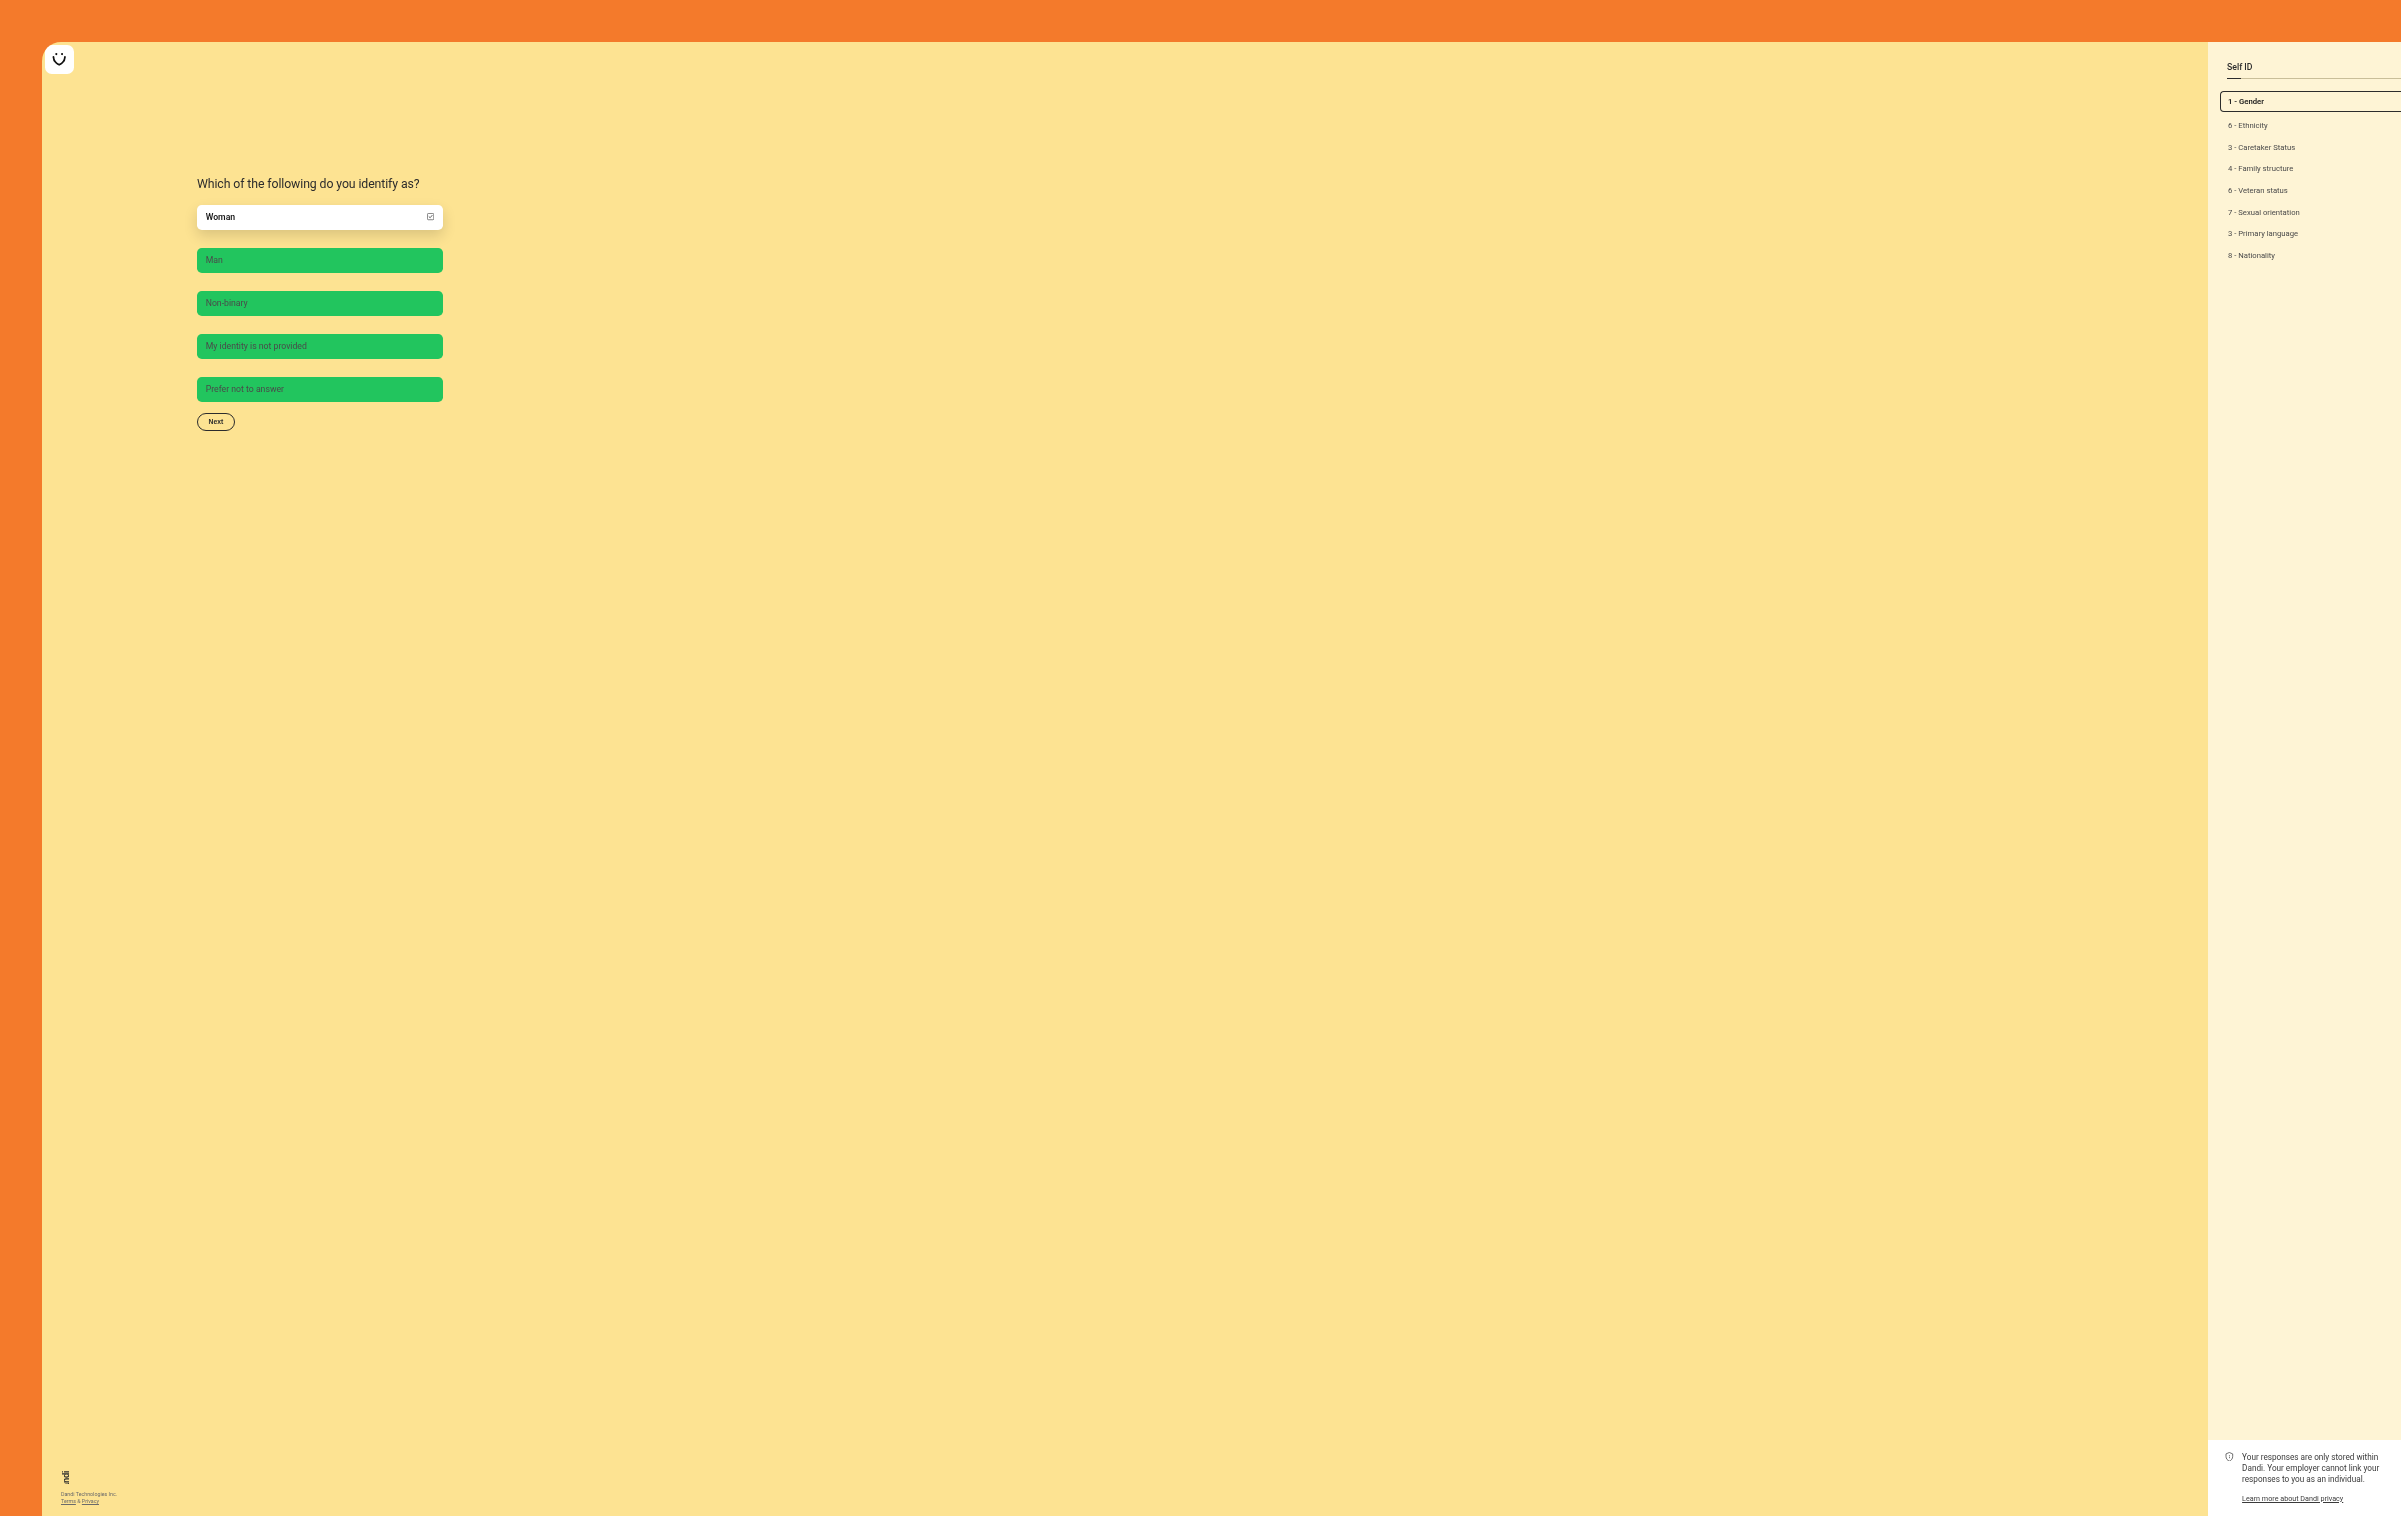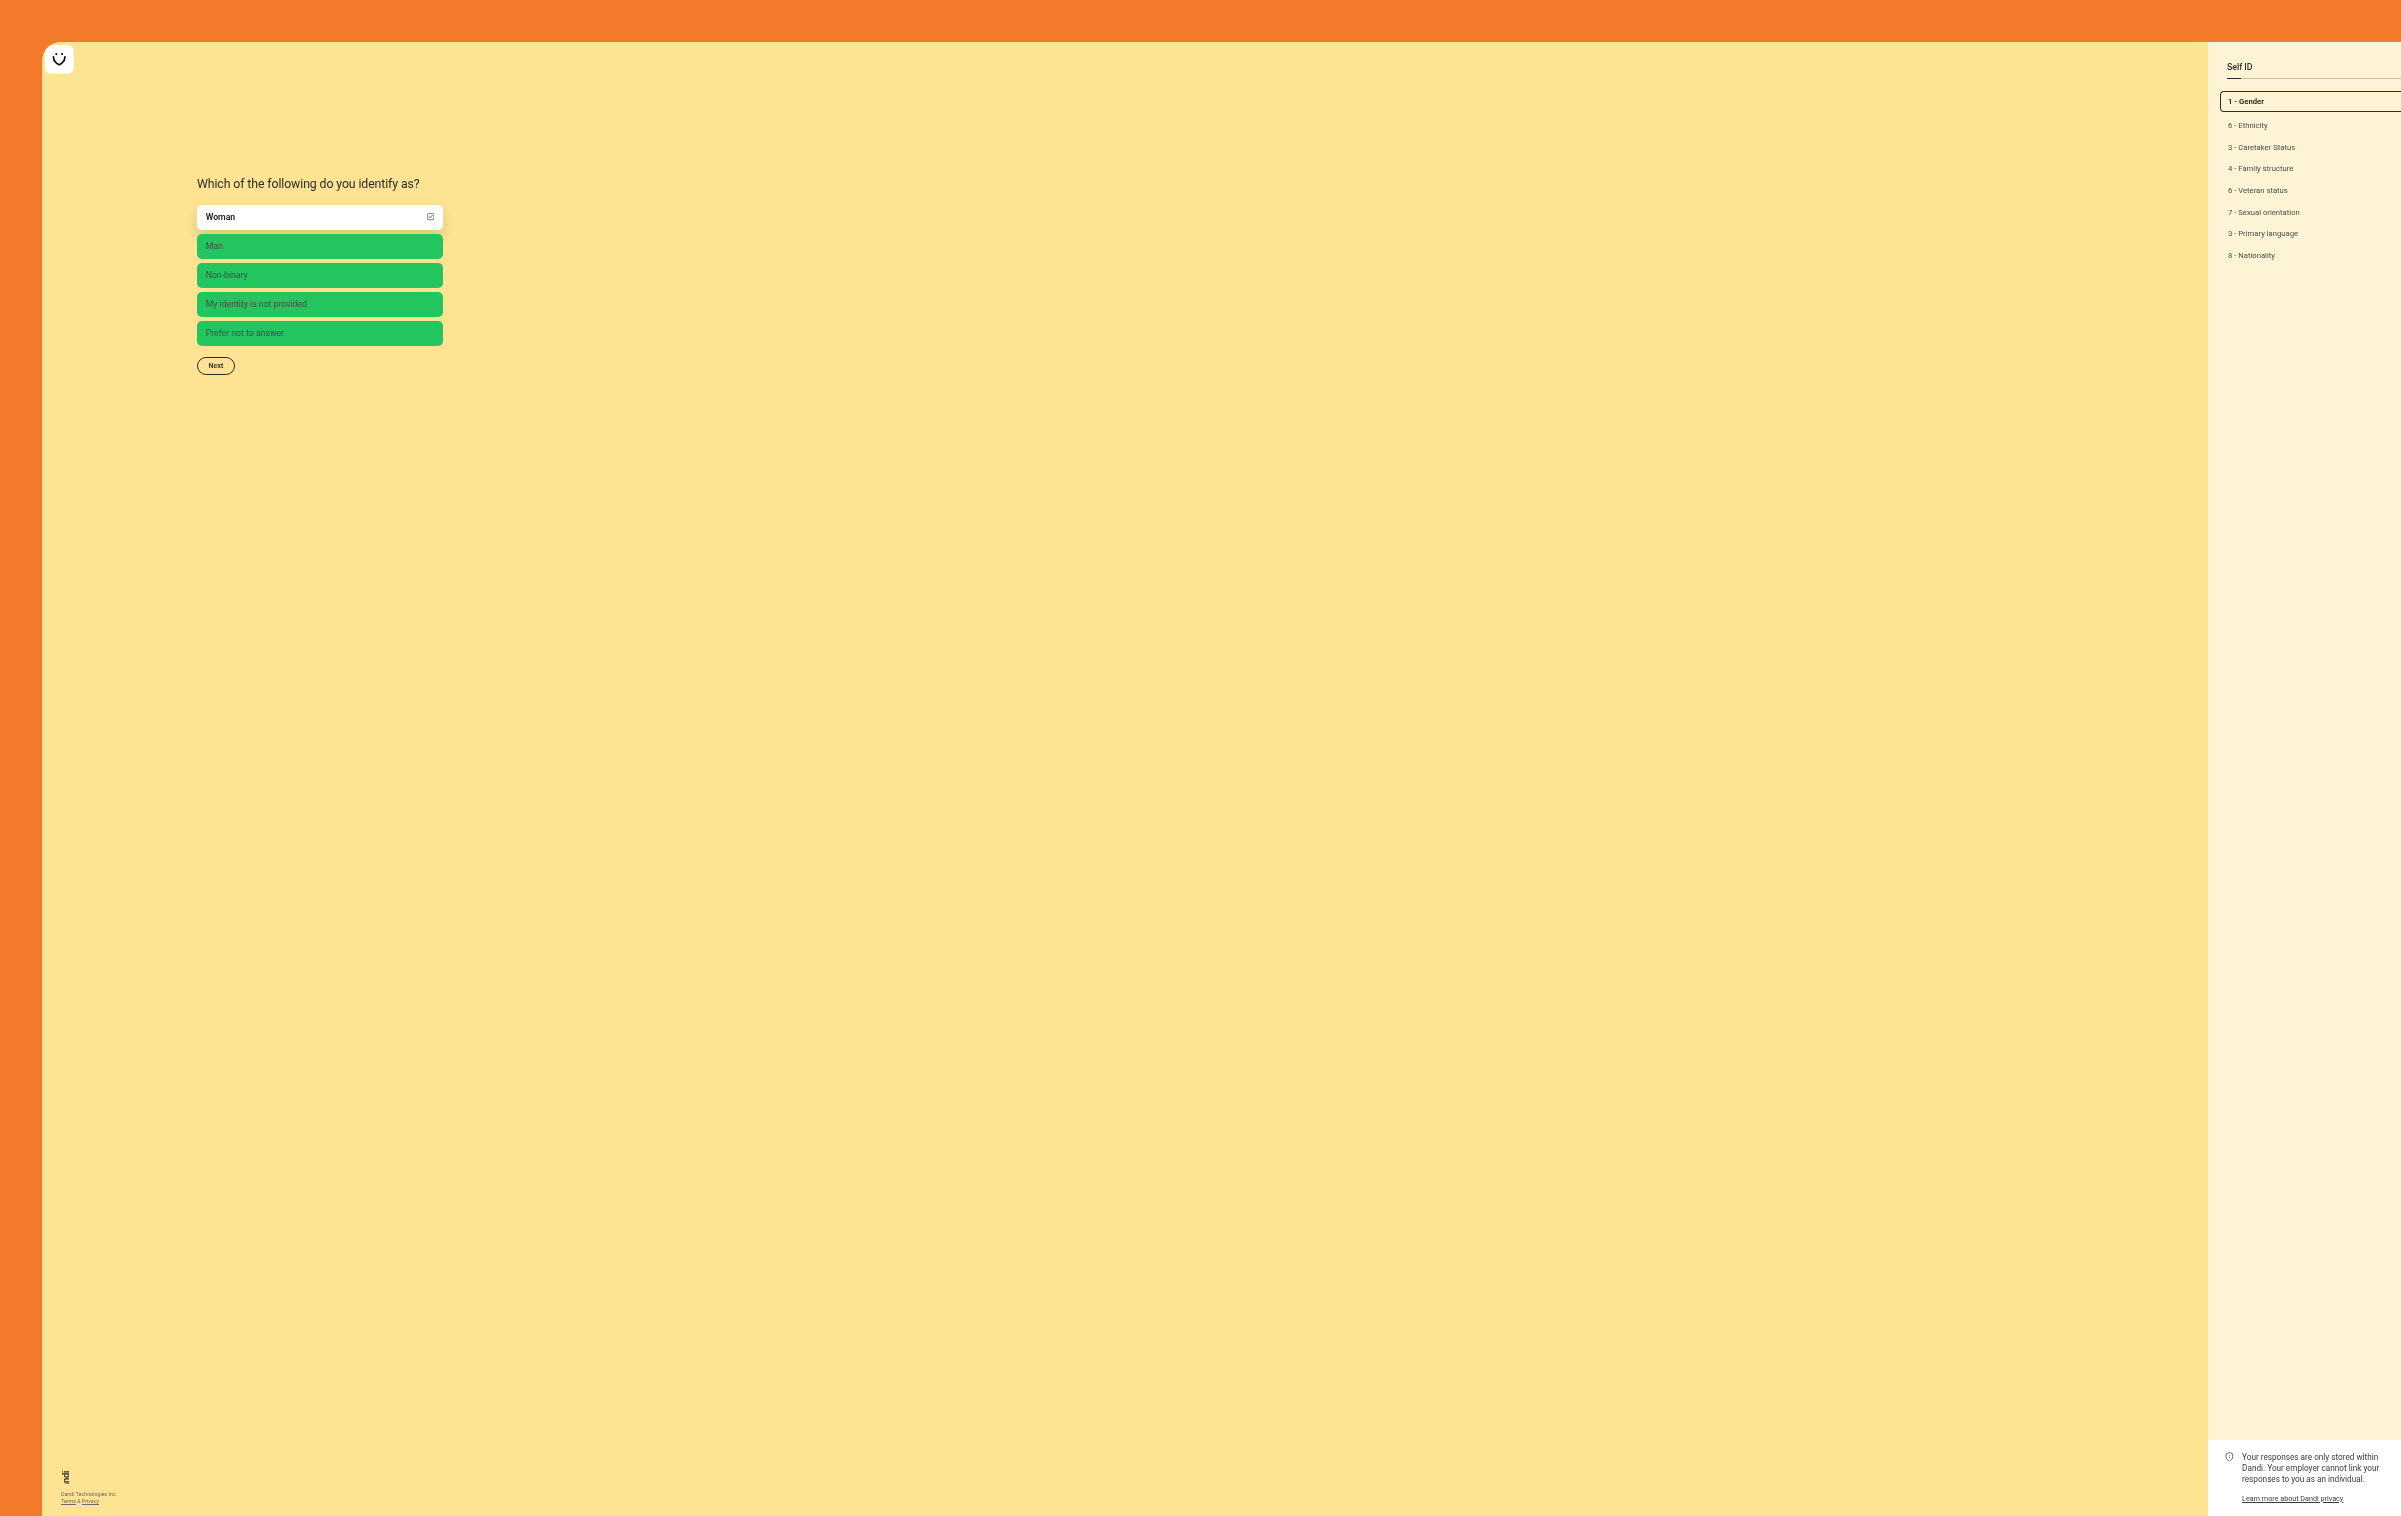--- a/index.html
+++ b/index.html
@@ -52,21 +52,21 @@
     .question-title {
       font-size: 12.3px;
       font-weight: 400;
       color: #2C2C2C;
       letter-spacing: -0.1px;
       margin-bottom: 13.5px;
     }
     .options {
       display: flex;
       flex-direction: column;
-      gap: 4px;
+      gap: 18px;
     }
     .option {
       height: 25px;
       background: #22c55e;
       border-radius: 4.8px;
       display: flex;
       align-items: center;
       padding: 0 8.7px;
       cursor: pointer;
       color: #4A4A4A;

